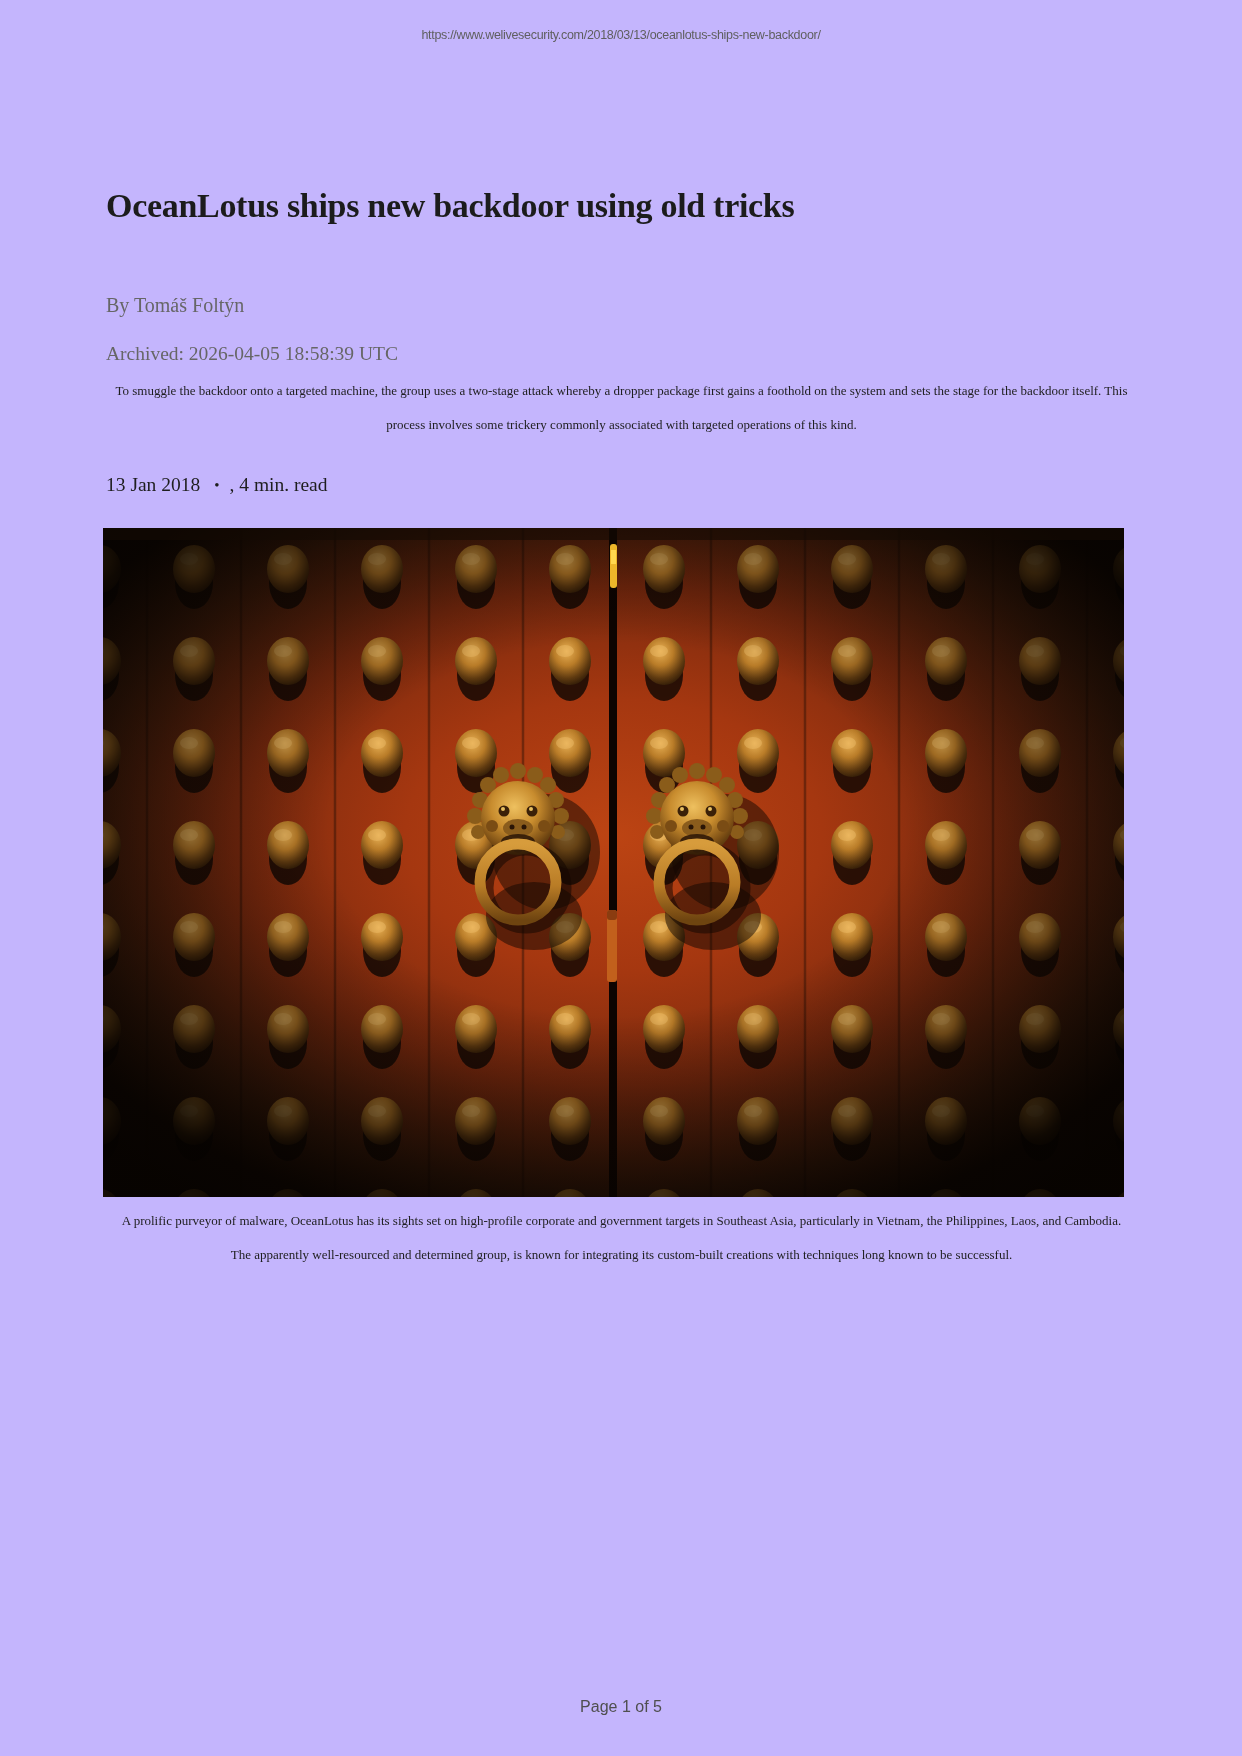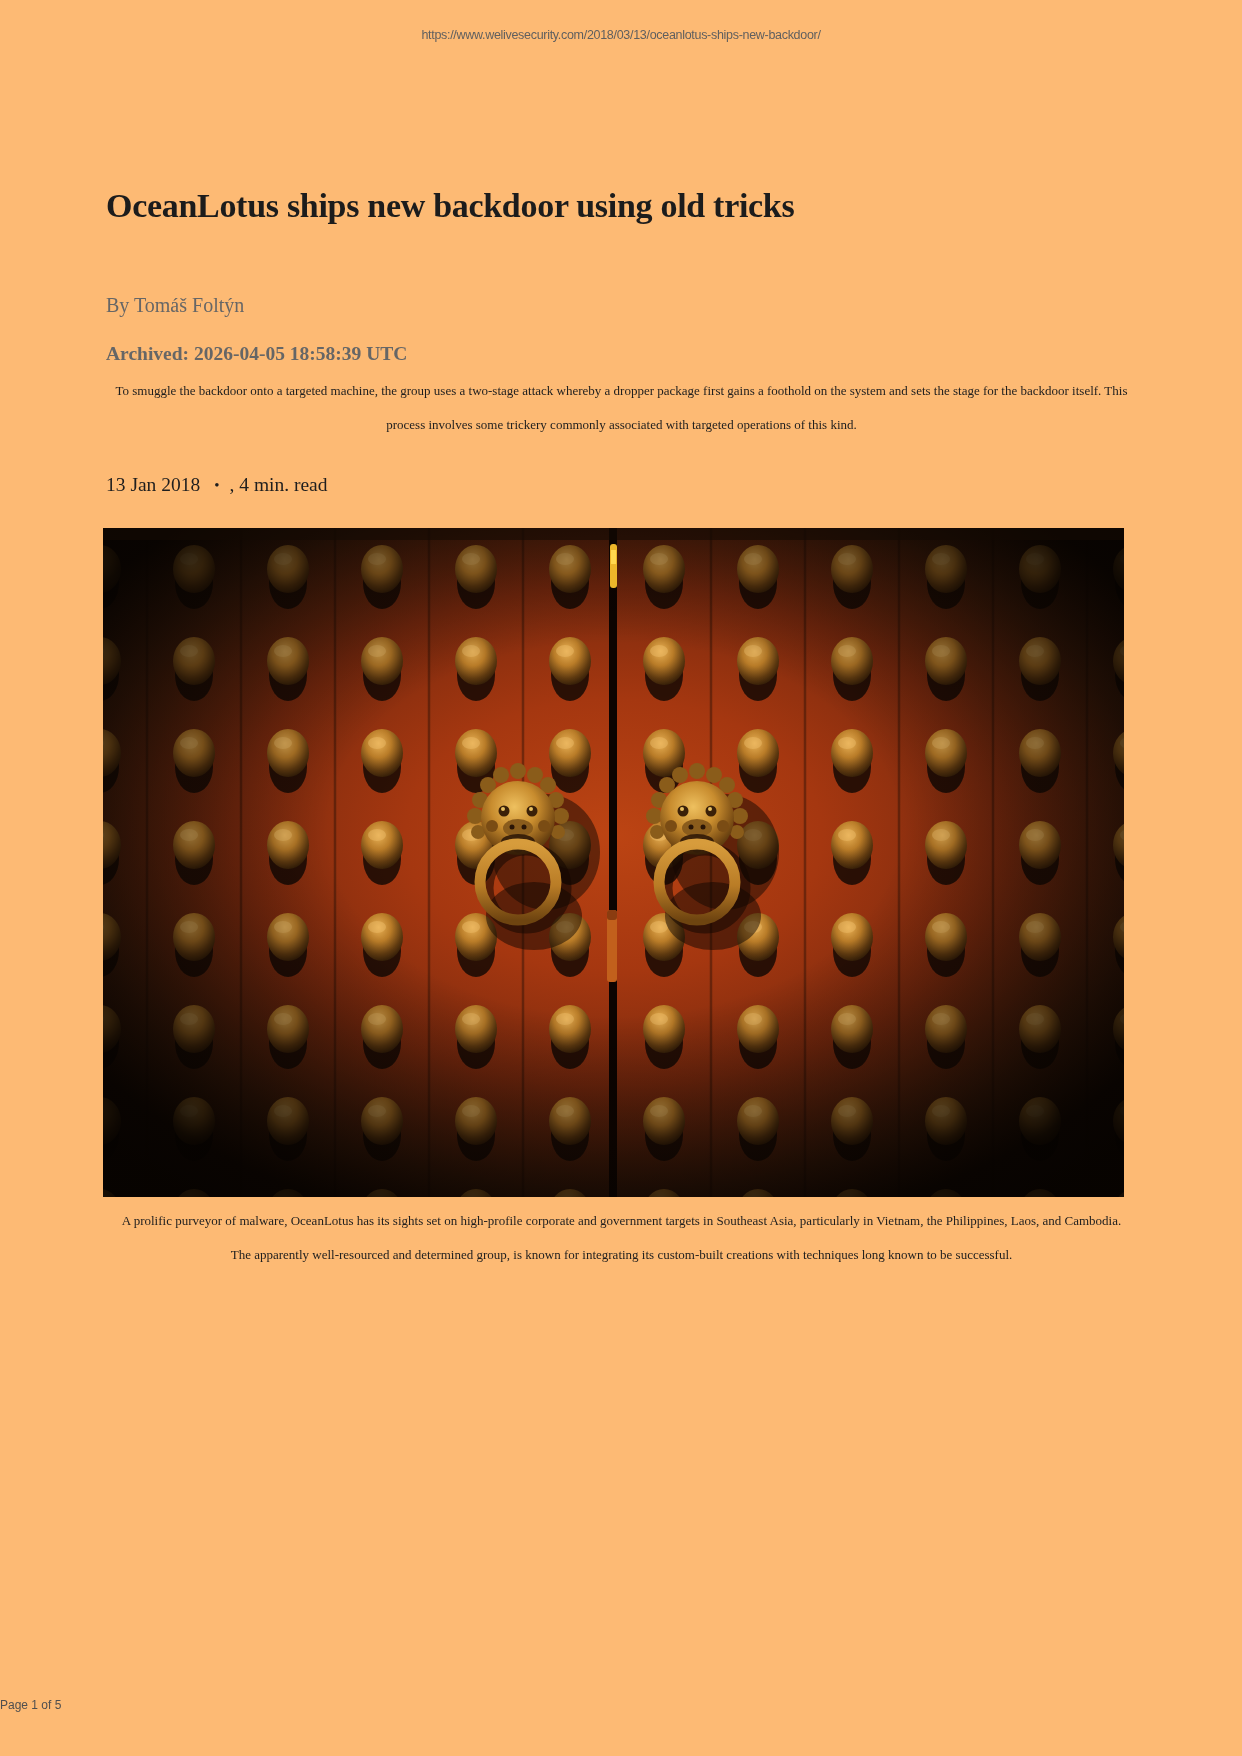--- a/index.html
+++ b/index.html
@@ -1,20 +1,20 @@
 <!DOCTYPE html>
 <html><head>
 <meta charset="utf-8">
 <style>
   html,body{margin:0;padding:0;background:#ffffff;}
   .page{
     position:relative;
     width:1242px;
     height:1756px;
-    background:#fdba74;
+    background:#c4b5fd;
     font-family:"Liberation Serif","DejaVu Serif",serif;
     color:#222;
     overflow:hidden;
   }
   .header-url{
     position:absolute;
     top:28px;
     left:0;
     width:100%;
     text-align:center;
@@ -41,21 +41,20 @@
     margin-top:66px;
     font-size:20px;
     line-height:26px;
     color:#666;
   }
   .archived{
     margin-top:23px;
     font-size:19.5px;
     line-height:26px;
     color:#666;
-    font-weight:bold;
   }
   .category{
     margin-top:24px;
     font-size:20px;
     line-height:26px;
     color:#1e1e1e;
   }
   p.body-text{
     margin:7px;
     font-size:13px;
@@ -89,23 +88,23 @@
   a.inline-link{
     color:#0000ee;
     text-decoration:underline;
     cursor:pointer;
   }
   .footer{
     position:absolute;
     top:1698px;
     left:0;
     width:100%;
-    text-align:left;
+    text-align:center;
     font-family:"Liberation Sans","DejaVu Sans",sans-serif;
-    font-size:12px;
+    font-size:16px;
     color:#4f4f4f;
   }
 </style>
 </head>
 <body>
 
 <div class="page">
 
   <div class="header-url">https://www.welivesecurity.com/2018/03/13/oceanlotus-ships-new-backdoor/</div>
 

